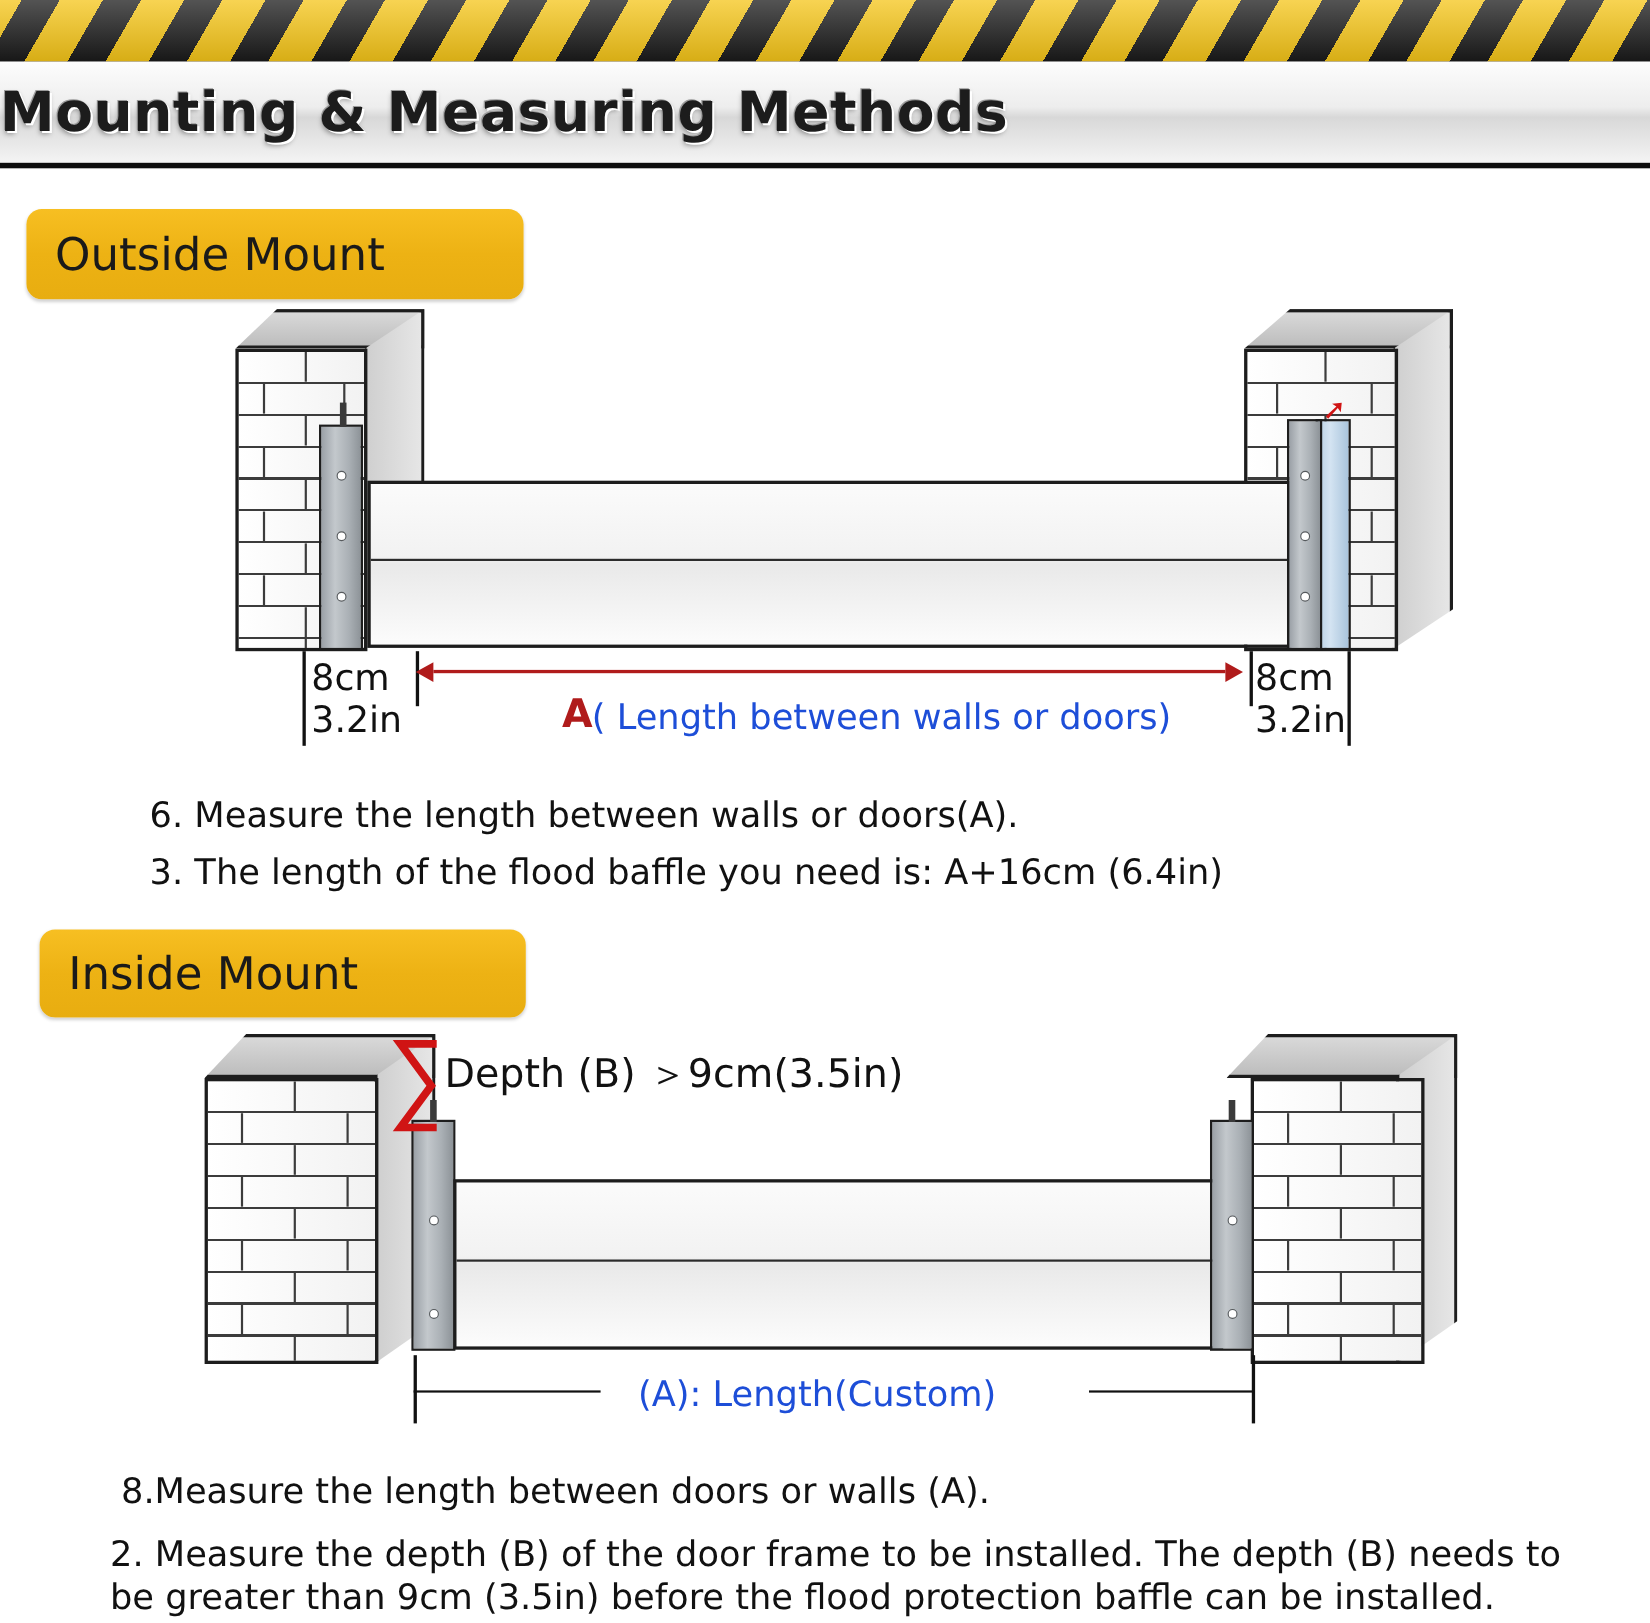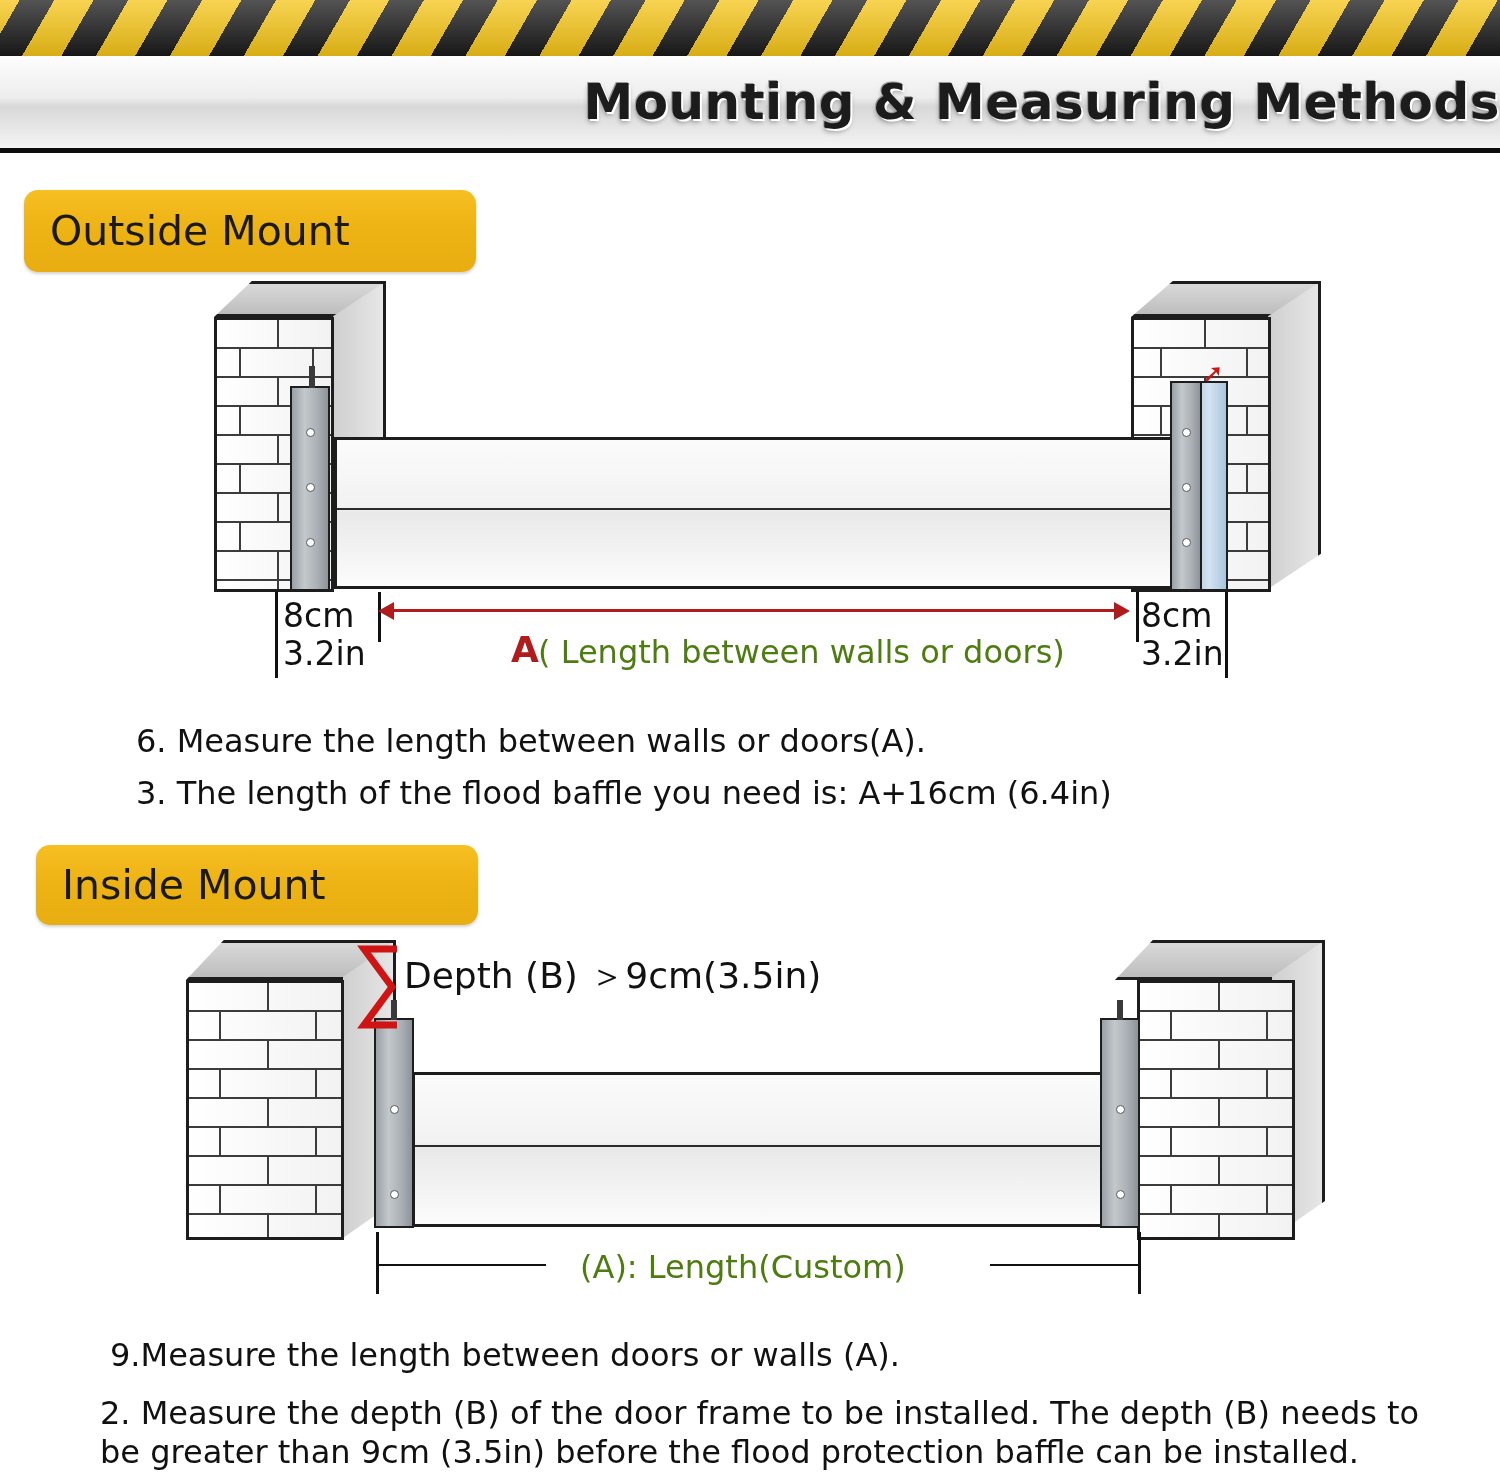--- a/index.html
+++ b/index.html
@@ -42,21 +42,21 @@
   }
   .title-bar {
     position: absolute;
     left: 0; top: 56px;
     width: 1500px;
     height: 92px;
     background: linear-gradient(to bottom, #fdfdfd 0%, #ededed 45%, #d8d8d8 55%, #f4f4f4 100%);
     border-bottom: 5px solid #0d0d0d;
     display: flex;
     align-items: center;
-    justify-content: flex-end;
+    justify-content: flex-start;
   }
   .title-text {
     font-family: "DejaVu Sans", sans-serif;
     font-weight: bold;
     font-size: 50px;
     letter-spacing: 0.5px;
     color: #1c1c1c;
     text-shadow:
       2px 2px 0 #ffffff,
       -1px -1px 0 #9a9a9a,
@@ -177,21 +177,21 @@
     white-space: nowrap;
   }
   .lbl-a {
     color: #b01b1b;
     font-weight: bold;
     font-size: 36px;
   }
   .caption {
     position: absolute;
     font-size: 32px;
-    color: #4d7c0f;
+    color: #1d4ed8;
     font-family: "DejaVu Sans", sans-serif;
     white-space: nowrap;
   }
   .note {
     position: absolute;
     font-size: 32px;
     color: #111;
     font-family: "DejaVu Sans", sans-serif;
   }
   .depth-label {
@@ -382,14 +382,14 @@
   <polyline points="45,4 12,4 40,42 12,80 45,80" fill="none" stroke="#d01414" stroke-width="7"></polyline>
 </svg>
 <div class="depth-label" style="left:404px; top:952px;">Depth (B) ＞9cm(3.5in)</div>
 
 <div class="tick-dark" style="left:376px; top:1232px; height:62px;"></div>
 <div class="tick-dark" style="left:1138px; top:1232px; height:62px;"></div>
 <div class="divider-line" style="left:376px; top:1264px; width:170px;"></div>
 <div class="divider-line" style="left:990px; top:1264px; width:150px;"></div>
 <div class="caption" style="left:580px; top:1248px;">(A): Length(Custom)</div>
 
-<div class="note" style="left:110px; top:1336px;">9.Measure the length between doors or walls (A).</div>
+<div class="note" style="left:110px; top:1336px;">8.Measure the length between doors or walls (A).</div>
 <div class="note" style="left:100px; top:1394px; width:1320px; line-height:1.22;">2. Measure the depth (B) of the door frame to be installed. The depth (B) needs to be greater than 9cm (3.5in) before the flood protection baffle can be installed.</div>
 
 </body></html>

